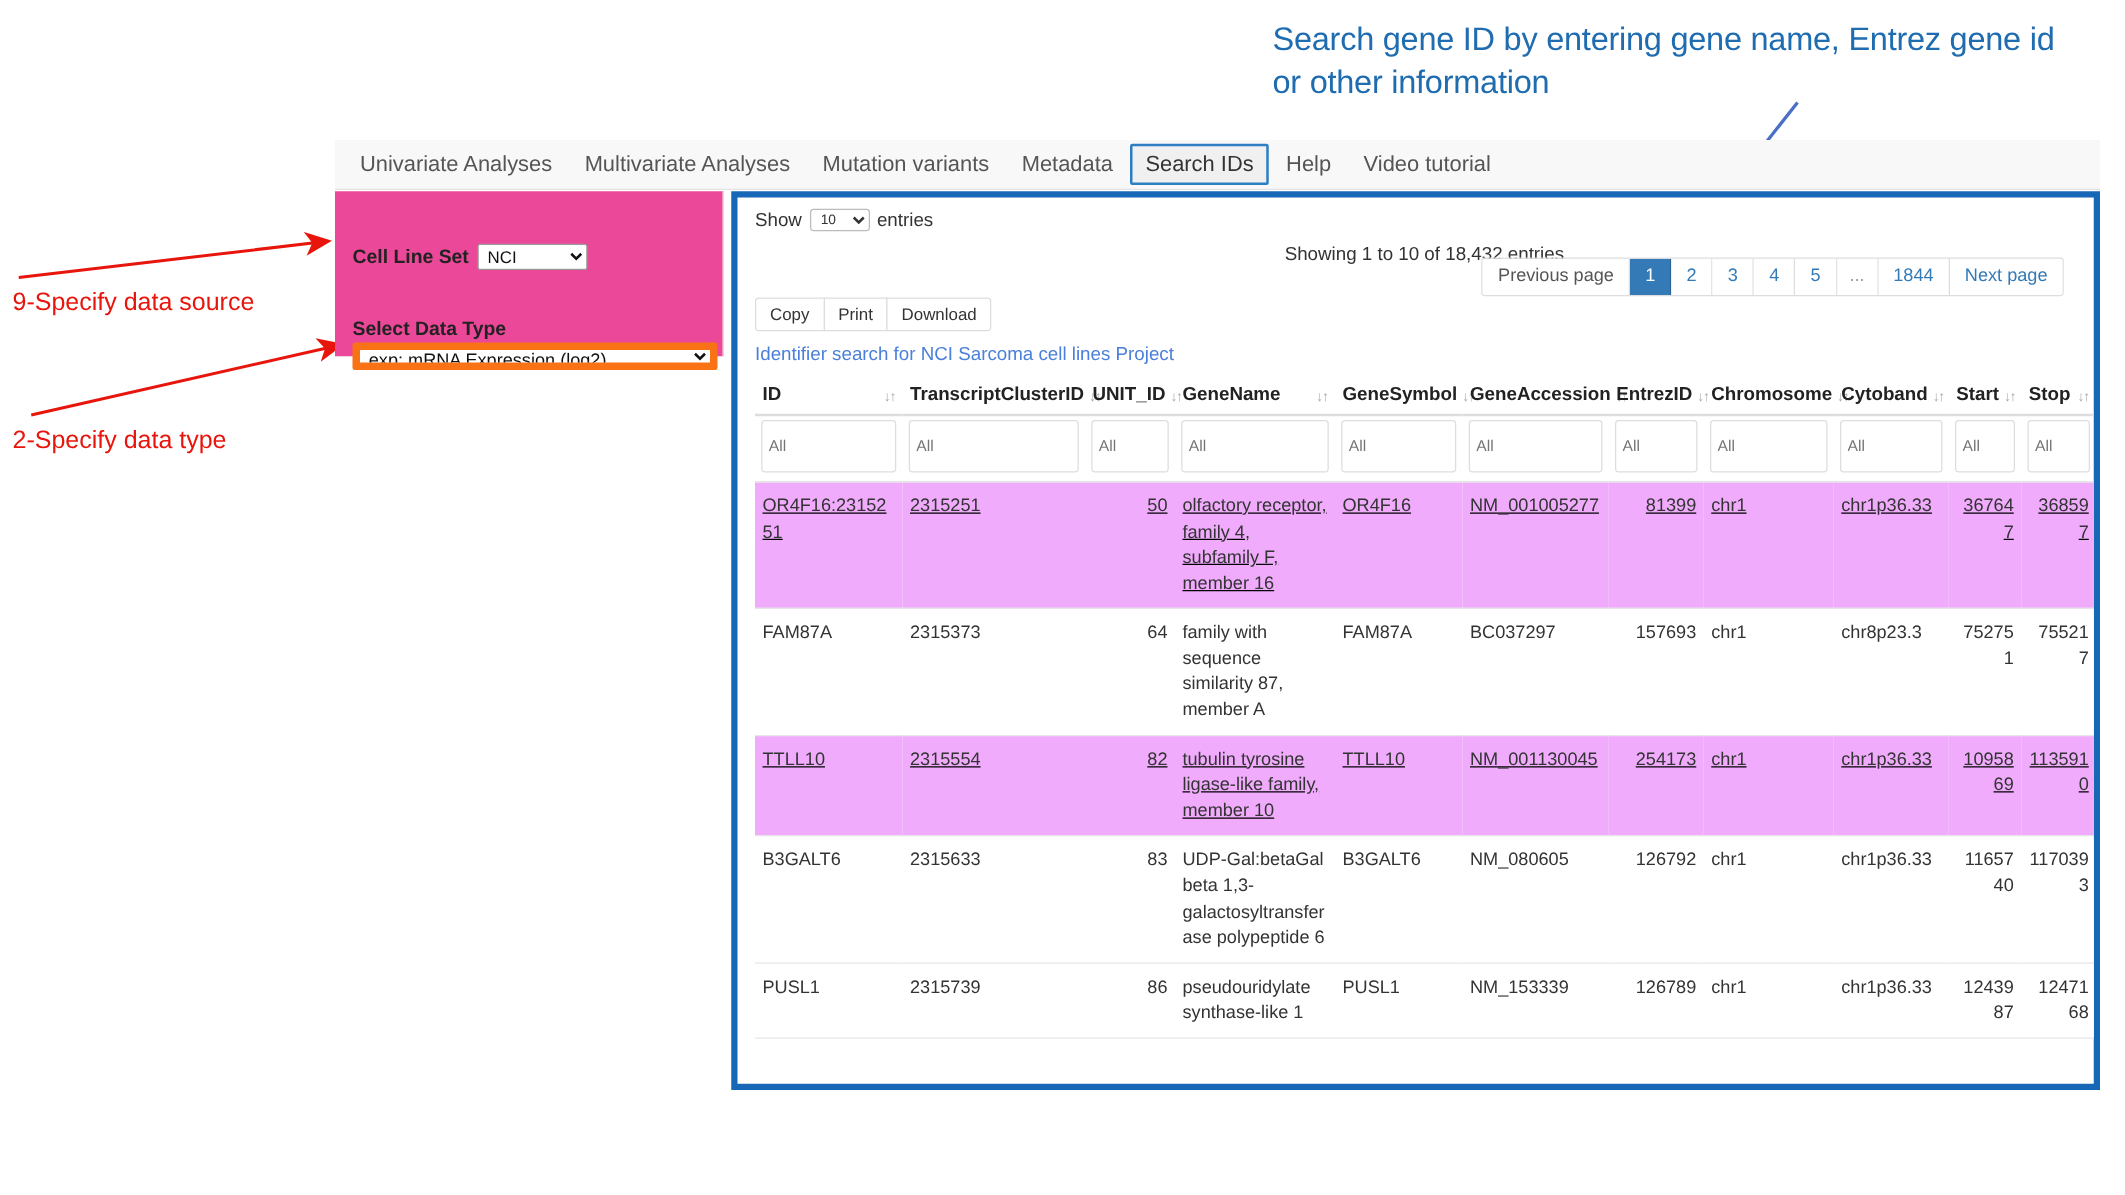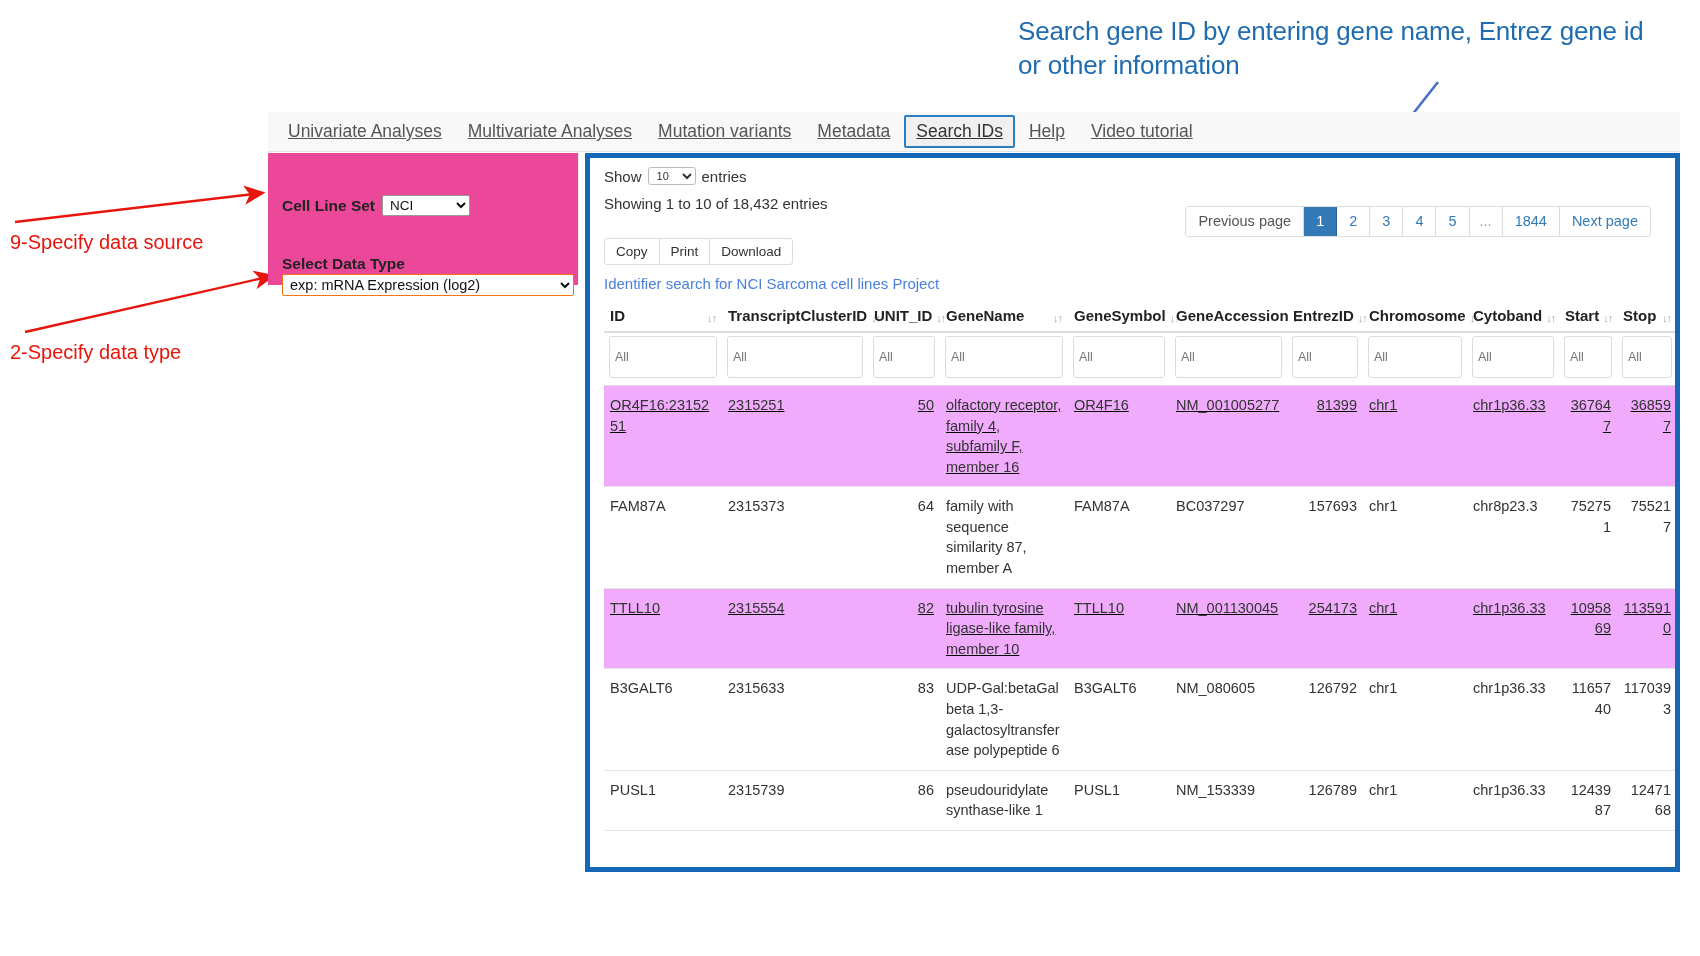--- a/index.html
+++ b/index.html
@@ -73,21 +73,20 @@
   }
   .nav-item {
     font-size: 17.5px;
     color: #555555;
     padding: 5px 11px;
     margin-right: 2px;
     white-space: nowrap;
     cursor: pointer;
     border: 1px solid transparent;
     border-radius: 2px;
-    text-decoration: underline;
   }
   .nav-item.active {
     color: #333333;
     background: #f0f0f0;
     border: 2px solid #2b7ec1;
     padding: 4px 10px;
     border-radius: 2px;
   }
 
   
@@ -130,21 +129,21 @@
     top: 102px;
   }
   #datatype-select {
     position: absolute;
     left: 14px;
     top: 121px;
     width: 292px;
     height: 22px;
     font-size: 14.5px;
     font-family: "Liberation Sans", sans-serif;
-    border: 1px solid #f97316;
+    border: 6px solid #f97316;
     background: #ffffff;
     color: #111;
     border-radius: 2px;
     padding-left: 3px;
   }
 
   
   #results-panel {
     position: absolute;
     left: 317px;
@@ -180,20 +179,21 @@
     border: 1px solid #bbbbbb;
     background: #ffffff;
     color: #333;
     border-radius: 3px;
     padding-left: 4px;
   }
   #info-text {
     font-size: 15px;
     color: #333333;
     margin-bottom: 8px;
+    text-align: center;
   }
 
   
   #pagination {
     position: absolute;
     right: 24px;
     top: 48px;
     display: flex;
     border-radius: 3px;
     overflow: hidden;

